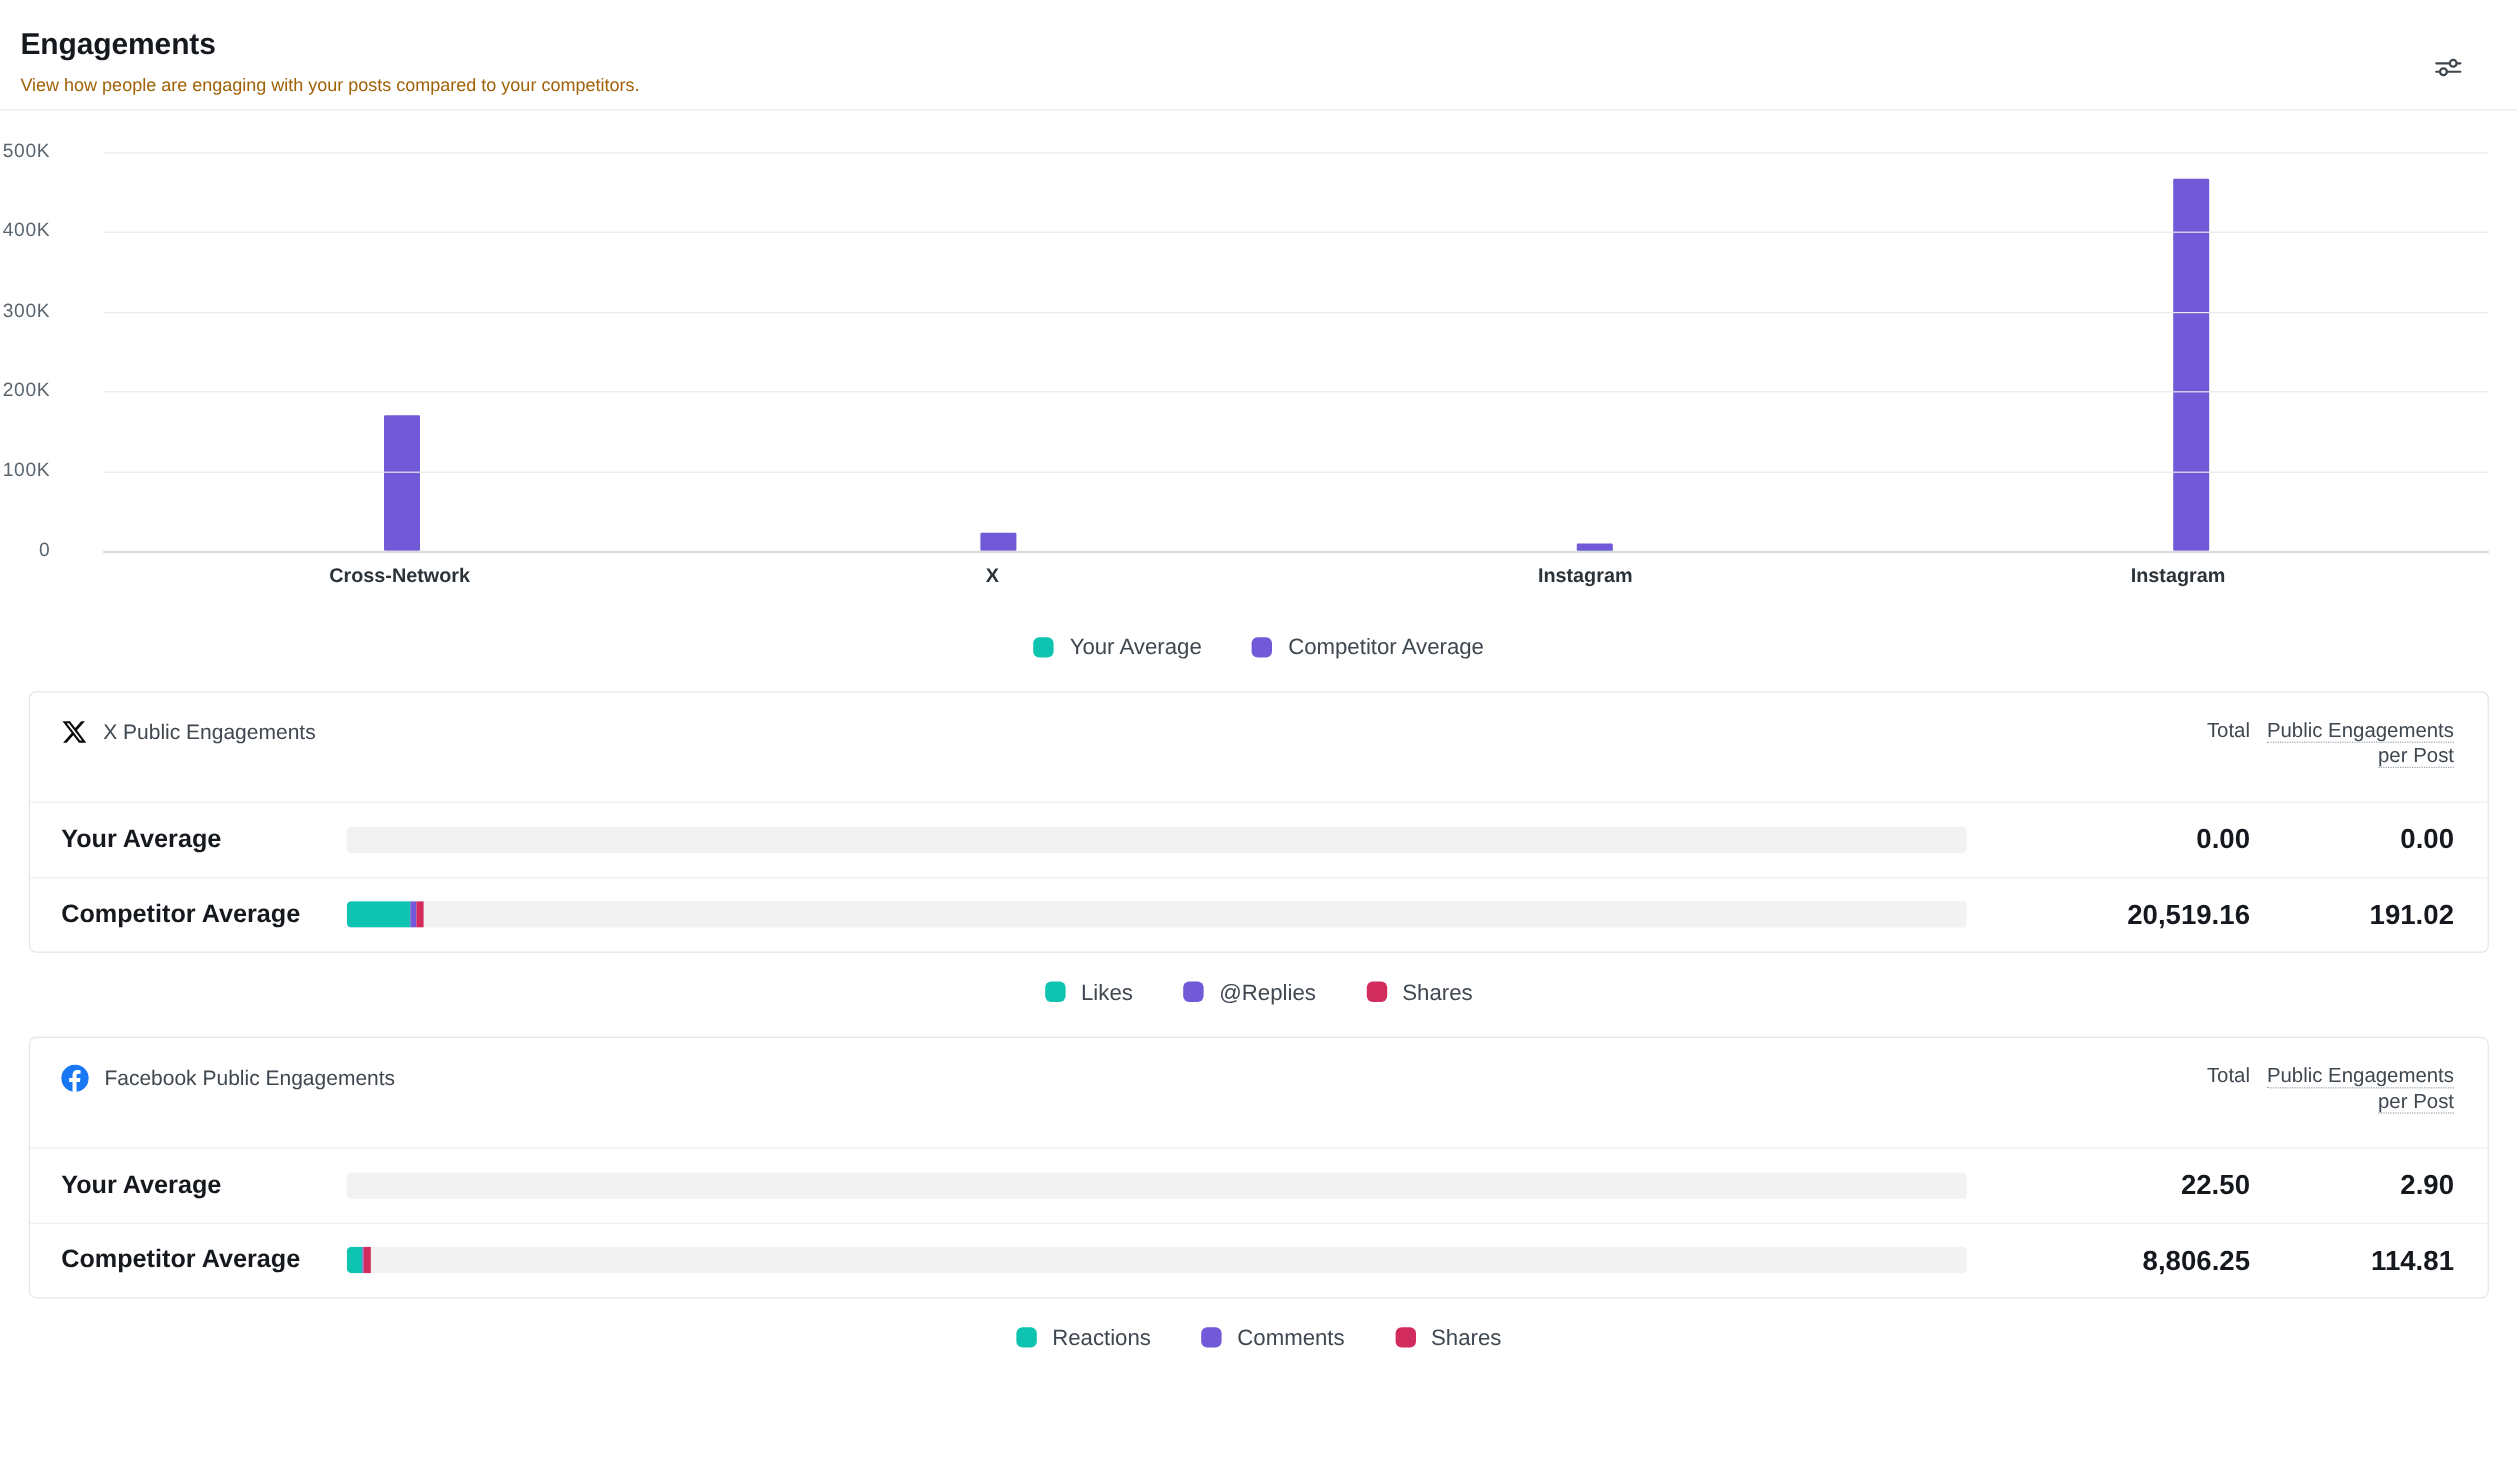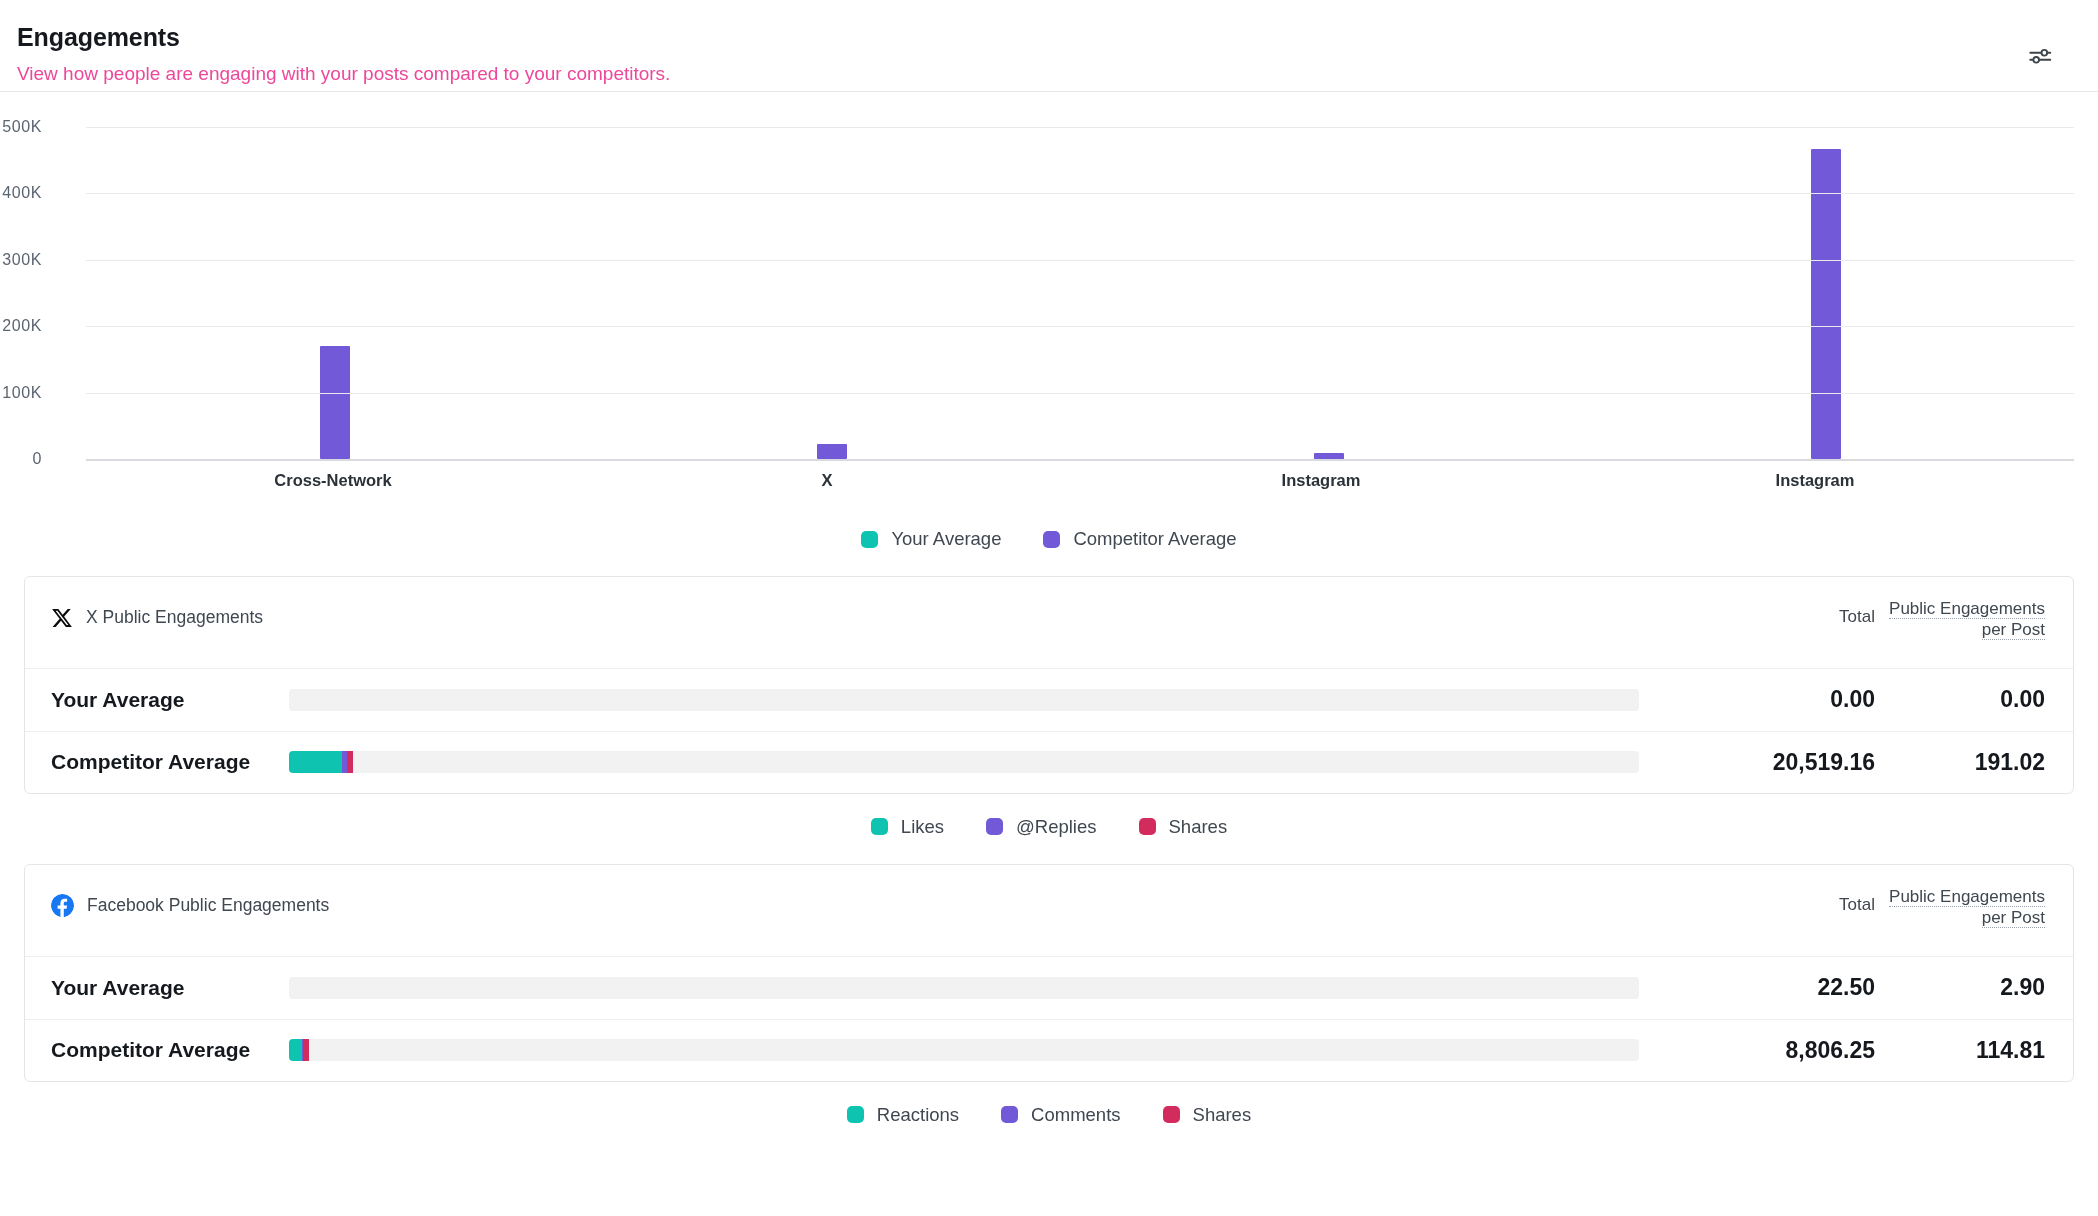--- a/index.html
+++ b/index.html
@@ -22,22 +22,22 @@
   }
   .header-title {
     font-size: 25px;
     font-weight: bold;
     color: #15191e;
     letter-spacing: -0.1px;
     margin: 0 0 11px 0;
     line-height: 1.1;
   }
   .header-sub {
-    font-size: 19px;
-    color: #ec4899;
+    font-size: 15px;
+    color: #a16207;
     margin: 0;
     line-height: 1.2;
   }
   .header-action {
     position: absolute;
     top: 38px;
     right: 38px;
     width: 40px; height: 40px;
     display: flex; align-items: center; justify-content: center;
     cursor: pointer;
@@ -114,21 +114,21 @@
   
   .card {
     margin: 26px 24px 0 24px;
     border: 1px solid #e3e5e8;
     border-radius: 6px;
     background: #fff;
     overflow: hidden;
   }
   .card-head {
     display: flex;
-    align-items: center;
+    align-items: flex-start;
     padding: 22px 28px 27px 26px;
     border-bottom: 1px solid #eceef0;
     min-height: 84px;
   }
   .card-head-left {
     display: flex;
     align-items: center;
     gap: 13px;
     flex: 1 1 auto;
     padding-bottom: 4px;

